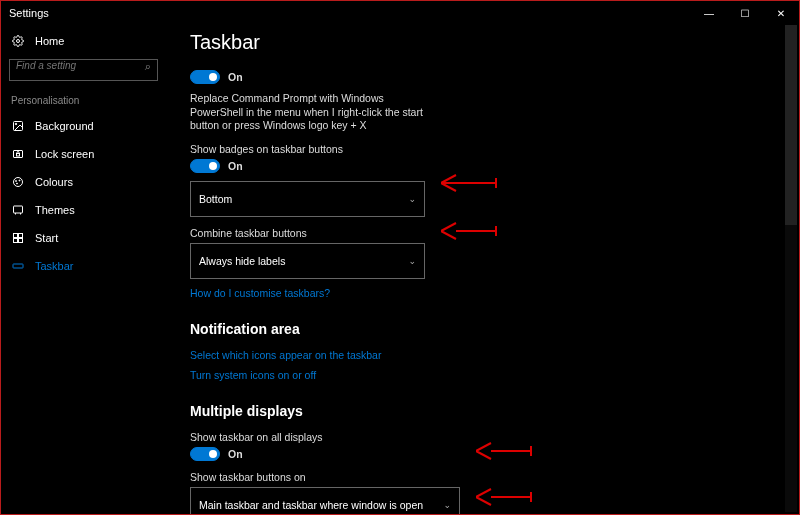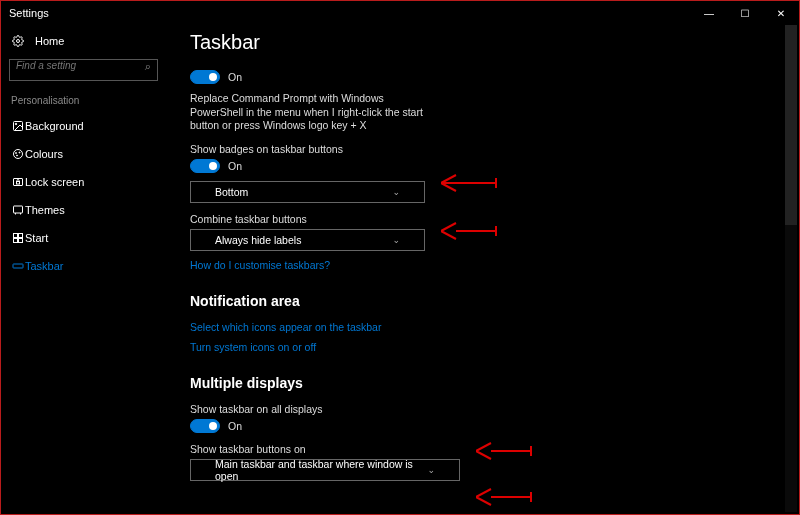--- a/index.html
+++ b/index.html
@@ -40,53 +40,53 @@
     background: #000;
     justify-content: space-between;
   }
   .search-box input {
     background: transparent; border: none; outline: none;
     color: #aaa; font-size: 10px; width: 120px;
     font-style: italic;
   }
   .section-label { color: #8a8a8a; font-size: 10px; padding: 4px 10px 6px; }
   .nav-item {
-    display: flex; align-items: center; 
+    display: flex; align-items: center; gap: 10px;
     padding: 8px 10px; cursor: default;
   }
   .nav-item.active { color: #0078d4; }
   .nav-item .icon { width: 14px; display: flex; justify-content: center; color: inherit; }
   .main {
     flex: 1;
     padding: 6px 18px 0 24px;
     overflow-y: auto;
   }
   .main h1 { font-size: 20px; font-weight: 400; margin-bottom: 16px; }
   .main h2 { font-size: 14px; font-weight: 700; margin: 22px 0 12px; }
   .setting-label { font-size: 10.5px; color: #ddd; margin-top: 10px; margin-bottom: 4px; display:block; }
   .desc { font-size: 10.5px; color: #ddd; margin-bottom: 4px; max-width: 240px; line-height: 1.3; }
-  .toggle-row { display: flex; align-items: center; gap: 8px; margin-bottom: 8px; }
+  .toggle-row { display: flex; align-items: center; gap: 8px; margin-bottom: 8px; font-weight: bold; }
   .toggle {
     width: 30px; height: 14px; border-radius: 7px; position: relative;
     border: 1px solid #666; background: #000;
   }
   .toggle.on { background: #0078d4; border-color: #0078d4; }
   .toggle .knob {
     position: absolute; width: 8px; height: 8px; border-radius: 50%;
     background: #000; top: 2px; left: 3px;
   }
   .toggle.on .knob { background: #fff; left: 18px; }
   .toggle:not(.on) .knob { background: #888; }
   .toggle-label { font-size: 10.5px; color: #ddd; }
   .dropdown {
-    width: 235px; height: 22px;
+    width: 235px; height: 36px;
     border: 1px solid #666;
     background: #000;
     display: flex; align-items: center; justify-content: space-between;
-    padding: 0 24px; font-size: 10.5px; color: #fff;
+    padding: 0 8px; font-size: 10.5px; color: #fff;
     margin-bottom: 8px;
   }
   .dropdown .chev { font-size: 9px; color: #aaa; }
   .link { color: #0078d4; font-size: 10.5px; cursor: default; display: block; margin-bottom: 8px; }
   .arrow-annot {
     position: absolute;
     pointer-events: none;
   }
   
   .main::-webkit-scrollbar { width: 10px; }
@@ -133,37 +133,37 @@
               <rect x="3" y="3" width="18" height="18" rx="2"></rect>
               <circle cx="8" cy="8" r="1.5" fill="#fff"></circle>
               <path d="M21 15l-5-5L5 21"></path>
             </svg>
         </span>
         <span>Background</span>
       </div>
       <div class="nav-item">
         <span class="icon">
           <svg width="12" height="12" viewBox="0 0 24 24" fill="none" stroke="#fff" stroke-width="2">
+              <rect x="3" y="5" width="18" height="14" rx="1"></rect>
+              <rect x="9" y="11" width="6" height="5"></rect>
+              <path d="M10 11V9a2 2 0 0 1 4 0v2"></path>
+            </svg>
+        </span>
+        <span>Lock screen</span>
+      </div>
+      <div class="nav-item">
+        <span class="icon">
+          <svg width="12" height="12" viewBox="0 0 24 24" fill="none" stroke="#fff" stroke-width="2">
               <circle cx="12" cy="12" r="9"></circle>
               <circle cx="8" cy="10" r="1" fill="#fff"></circle>
               <circle cx="15" cy="9" r="1" fill="#fff"></circle>
               <circle cx="10" cy="15" r="1" fill="#fff"></circle>
             </svg>
         </span>
         <span>Colours</span>
-      </div>
-      <div class="nav-item">
-        <span class="icon">
-          <svg width="12" height="12" viewBox="0 0 24 24" fill="none" stroke="#fff" stroke-width="2">
-              <rect x="3" y="5" width="18" height="14" rx="1"></rect>
-              <rect x="9" y="11" width="6" height="5"></rect>
-              <path d="M10 11V9a2 2 0 0 1 4 0v2"></path>
-            </svg>
-        </span>
-        <span>Lock screen</span>
       </div>
       <div class="nav-item">
         <span class="icon">
           <svg width="12" height="12" viewBox="0 0 24 24" fill="none" stroke="#fff" stroke-width="2">
               <rect x="3" y="4" width="18" height="14" rx="1"></rect>
               <path d="M7 18v3M17 18v3"></path>
             </svg>
         </span>
         <span>Themes</span>
       </div>

